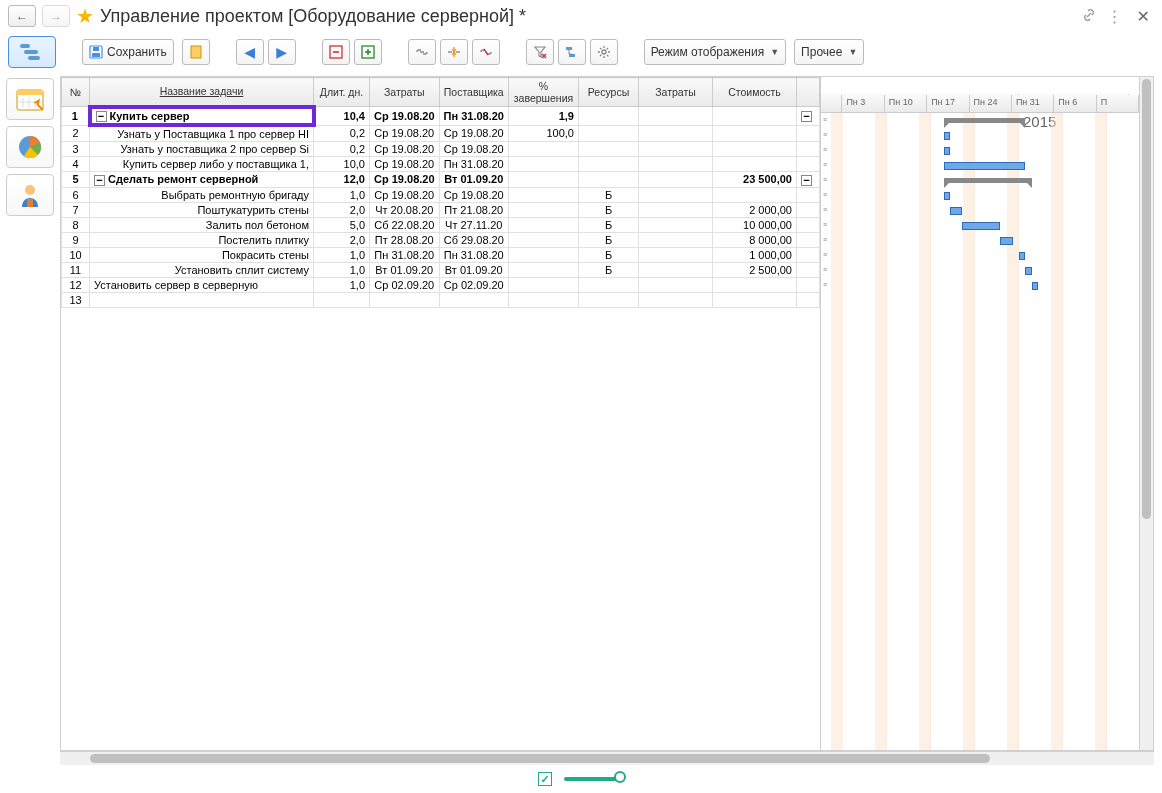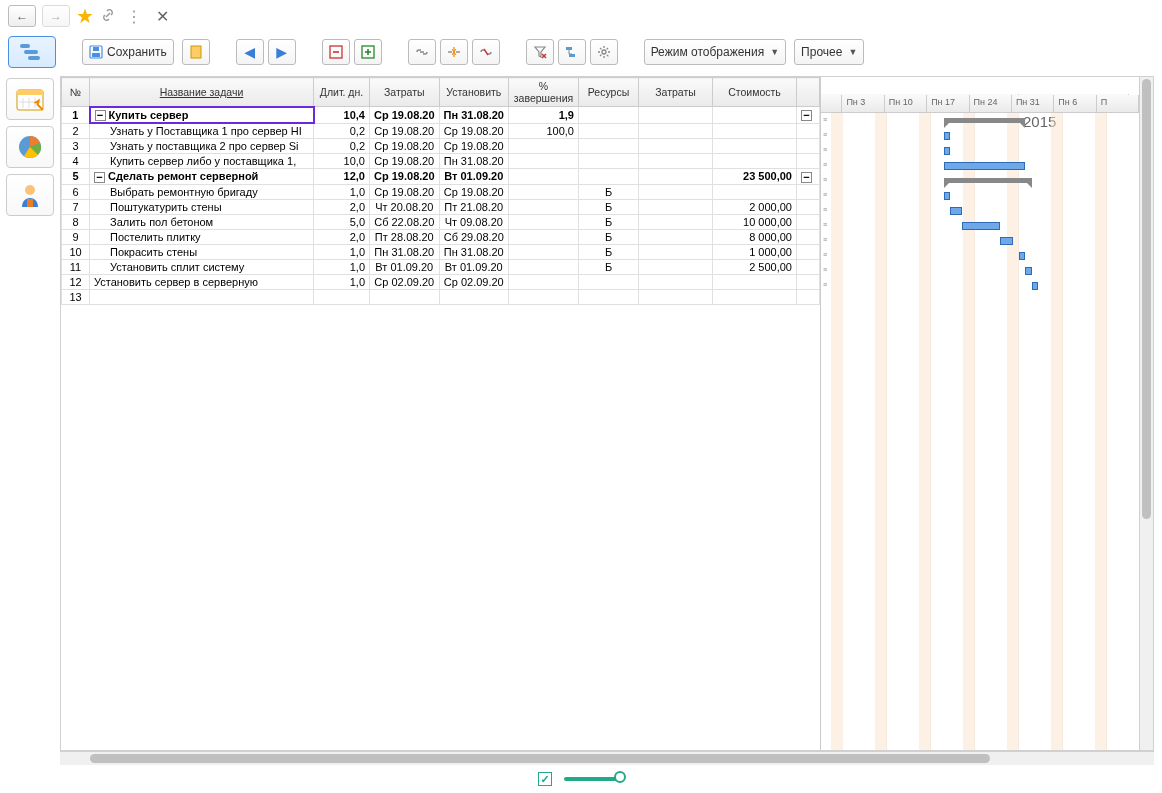--- a/index.html
+++ b/index.html
@@ -42,23 +42,23 @@
   .col-dur { width:56px; text-align:right;}
   .col-start { width:64px; text-align:center; font-size:10.5px;}
   .col-end { width:62px; text-align:center; font-size:10.5px;}
   .col-pct { width:70px; text-align:right;}
   .col-res { width:60px; text-align:center;}
   .col-cost { width:74px; text-align:right;}
   .col-price { width:84px; text-align:right;}
   .col-exp { width:16px; text-align:center;}
   
   .task-row.summary td { font-weight:bold; }
-  .task-row.selected td.col-name-cell { border:2px solid #6d28d9; }
+  .task-row.selected td.col-name-cell { border:4px solid #6d28d9; }
   .indent-1 { padding-left: 4px !important; }
-  .indent-2 { padding-left: 20px !important; }
+  .indent-2 { padding-left: 20px !important; text-align: right; }
   .collapse-box { display:inline-block; width:11px; height:11px; border:1px solid #888; text-align:center; line-height:9px; font-size:11px; margin-right:3px; vertical-align:middle; background:#fff;}
   
   
   .gantt { flex:1; min-width:0; overflow:hidden; position:relative; border-left:1px solid #ccc;}
   .gantt-header { height:36px; display:flex; flex-direction:column; }
   .gantt-months { height:18px; display:flex; }
   .gantt-month { border-right:1px solid #ccc; border-bottom:1px solid #ccc; background:linear-gradient(#fafafa,#eaeaea); font-size:15px; padding:2px 4px; color:#666;margin-top:17px;}
   .gantt-weeks { height:18px; display:flex; }
   .gantt-week { border-right:1px solid #ccc; border-bottom:1px solid #ccc; background:linear-gradient(#fafafa,#eaeaea); font-size:9px; padding:2px 4px; width:44px; color:#666;}
   .gantt-body { position:relative; }
@@ -85,20 +85,21 @@
   .slider { width:60px; height:4px; background:#2a8; border-radius:2px; position:relative;}
   .slider-thumb { width:12px; height:12px; background:#fff; border:2px solid #2a8; border-radius:50%; position:absolute; right:-2px; top:-6px;}
 </style>
 </head>
 <body>
 
 <div class="titlebar">
   <div class="nav-btn">←</div>
   <div class="nav-btn" style="opacity:.5">→</div>
   <span class="star-icon">★</span>
+  <span class="title-text">Управление проектом [Оборудование серверной] *</span>
   <span class="title-right">
     <span style="cursor:pointer;">
       <svg viewBox="0 0 16 16" fill="none" stroke="#999" stroke-width="1.4">
           <path d="M6 10l4-4M7 4l1-1a3 3 0 014 4l-1 1M9 12l-1 1a3 3 0 01-4-4l1-1"></path>
         </svg>
     </span>
     <span style="cursor:pointer; color:#999; font-size:16px;">⋮</span>
     <span class="close-x">✕</span>
   </span>
 </div>
@@ -241,21 +242,21 @@
     <div class="grid-wrap">
 
       <div style="overflow:hidden;">
         <table class="task-table">
           <thead>
             <tr>
               <th class="col-num" rowspan="2">№</th>
               <th class="col-name" rowspan="2">Название задачи</th>
               <th class="col-dur" rowspan="2">Длит. дн.</th>
               <th class="col-start" rowspan="2">Затраты</th>
-              <th class="col-end" rowspan="2">Установить</th>
+              <th class="col-end" rowspan="2">Поставщика</th>
               <th class="col-pct" rowspan="2">% завершения</th>
               <th class="col-res" rowspan="2">Ресурсы</th>
               <th class="col-cost" rowspan="2">Затраты</th>
               <th class="col-price" rowspan="2">Стоимость</th>
               <th class="col-exp" rowspan="2"></th>
             </tr>
           </thead>
           <tbody id="task-tbody">
               <tr class="task-row summary selected">
     <td class="col-num">1</td>
@@ -339,21 +340,21 @@
     <td class="col-res">Б</td>
     <td class="col-cost"></td>
     <td class="col-price">2 000,00</td>
     <td class="col-exp"></td>
               </tr>
               <tr class="task-row">
     <td class="col-num">8</td>
     <td class="col-name-cell indent-2">Залить пол бетоном</td>
     <td class="col-dur">5,0</td>
     <td class="col-start">Сб 22.08.20</td>
-    <td class="col-end">Чт 09.08.20</td>
+    <td class="col-end">Чт 27.11.20</td>
     <td class="col-pct"></td>
     <td class="col-res">Б</td>
     <td class="col-cost"></td>
     <td class="col-price">10 000,00</td>
     <td class="col-exp"></td>
               </tr>
               <tr class="task-row">
     <td class="col-num">9</td>
     <td class="col-name-cell indent-2">Постелить плитку</td>
     <td class="col-dur">2,0</td>

